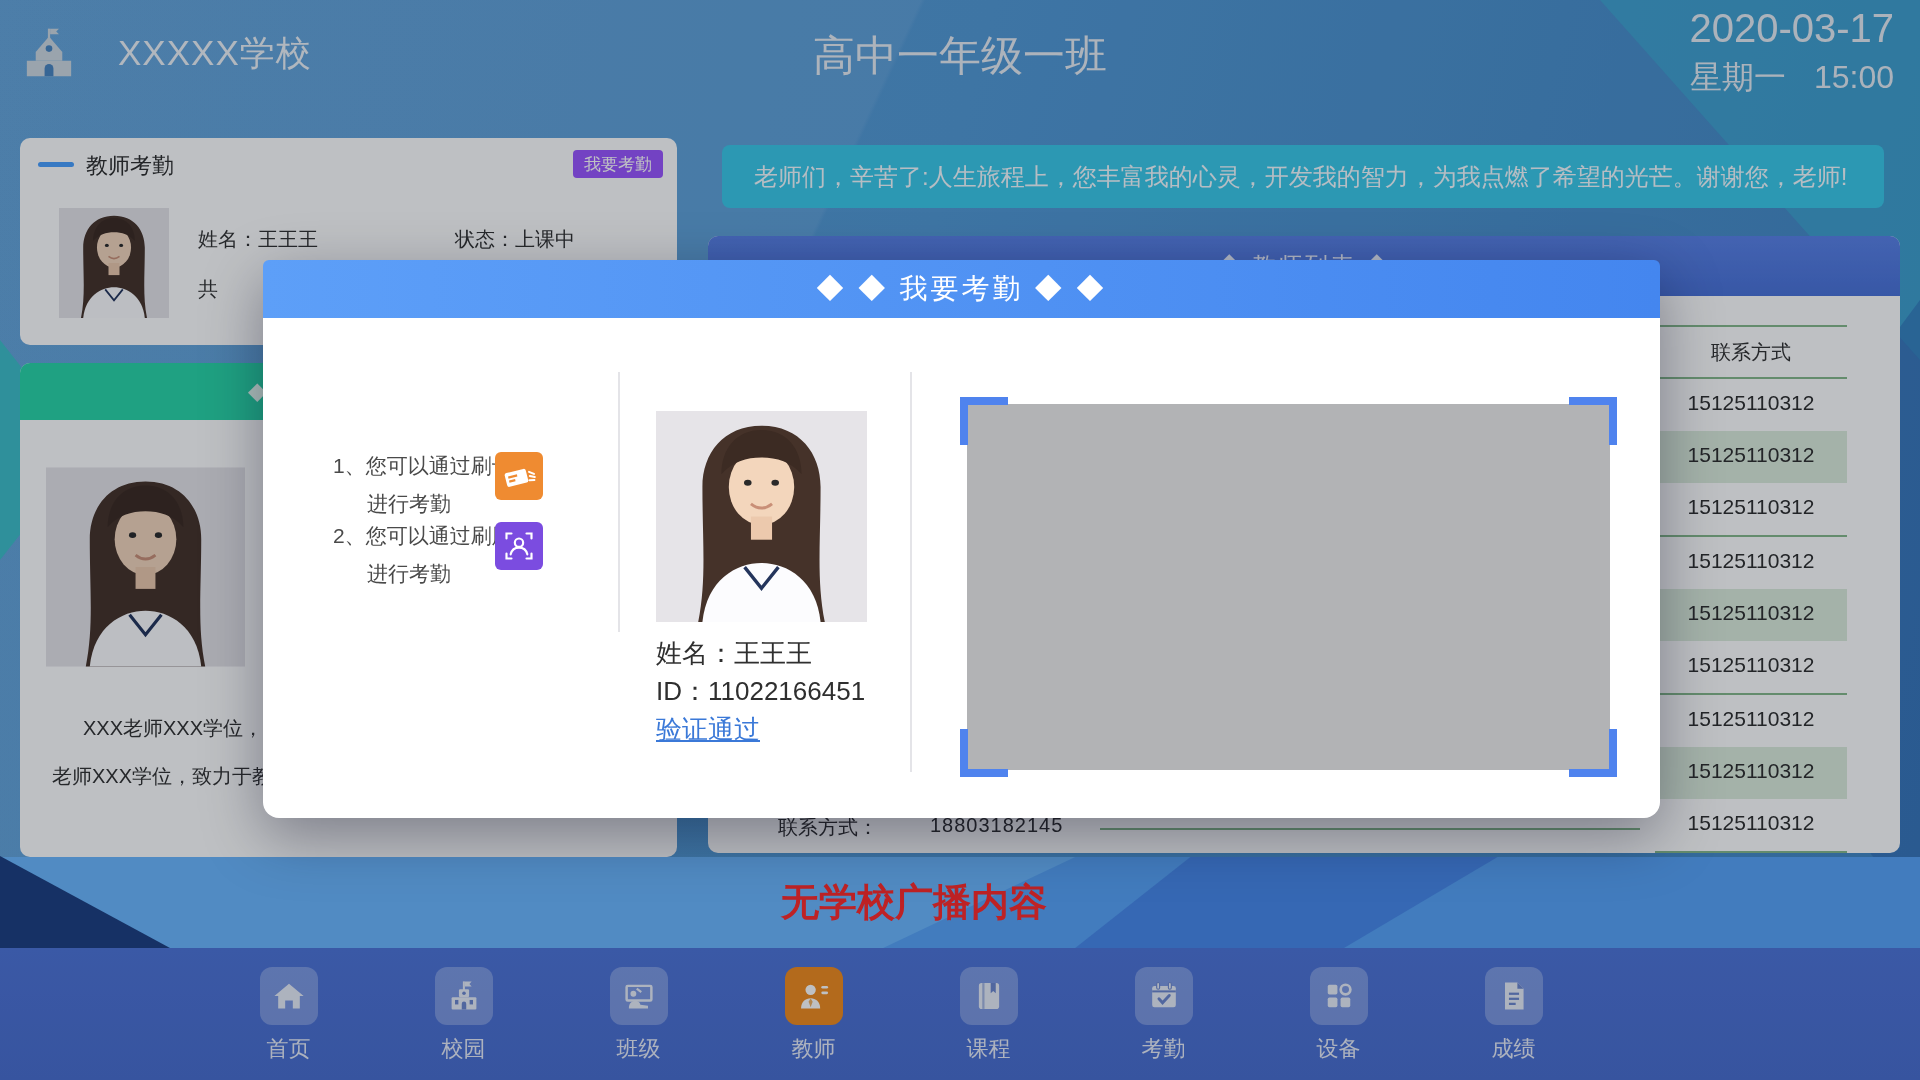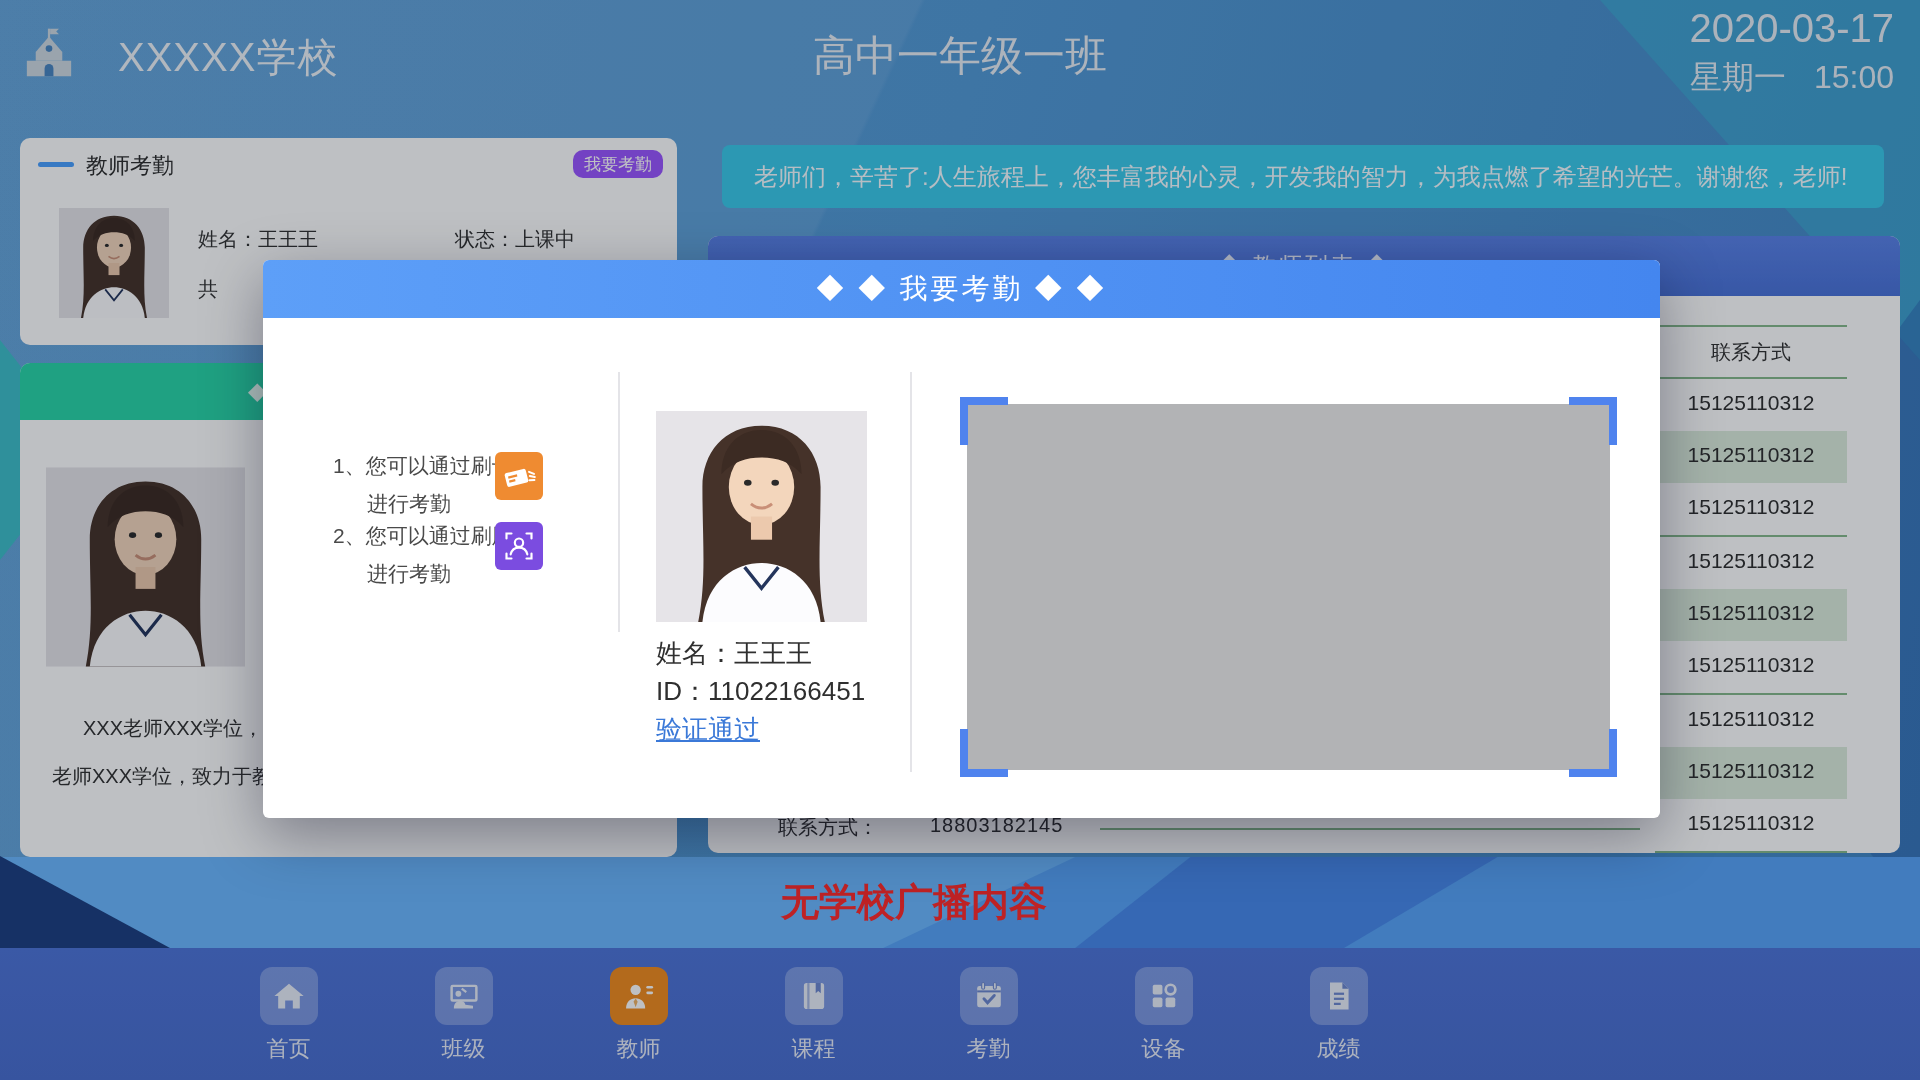--- a/index.html
+++ b/index.html
@@ -14,31 +14,31 @@
   #sh2{left:1600px;top:0;width:320px;height:360px;background:#3ab4d6;opacity:.5;
        clip-path:polygon(100% 0,100% 100%,0 0);}
   #sh3{left:1690px;top:300px;width:230px;height:620px;background:#2d62b0;opacity:.45;
        clip-path:polygon(100% 0,100% 100%,0 50%);}
   #sh4{left:0;top:340px;width:26px;height:220px;background:#35c6c6;opacity:.8;
        clip-path:polygon(0 0,100% 15%,100% 85%,0 100%);}
   #sh5{left:0;top:856px;width:170px;height:92px;background:#1d3f80;z-index:2;
        clip-path:polygon(0 0,0 100%,100% 100%);}
   
   .hd-logo{left:18px;top:22px;z-index:1;}
-  .hd-school{left:118px;top:30px;font-size:40px;color:#eef3f8;letter-spacing:1px;z-index:1;}
+  .hd-school{left:118px;top:30px;font-size:35px;color:#eef3f8;letter-spacing:1px;z-index:1;}
   .hd-class{left:0;right:0;top:28px;text-align:center;font-size:42px;color:#e9eef5;z-index:1;}
   .hd-date{right:26px;top:6px;text-align:right;font-size:40px;color:#e6edf4;z-index:1;}
   .hd-sub{right:26px;top:56px;text-align:right;font-size:32px;color:#e6edf4;z-index:1;}
   .hd-sub .wd{margin-right:28px;font-family:Liberation Mono, monospace;}
   
   .card{position:absolute;background:#fff;border-radius:10px;z-index:1;}
   #card1{left:20px;top:138px;width:657px;height:207px;}
   .c1-dash{left:18px;top:24px;width:36px;height:5px;border-radius:3px;background:#4aa0ff;}
   .c1-title{left:66px;top:13px;font-size:22px;color:#2e2e2e;}
-  .c1-btn{left:553px;top:12px;width:90px;height:28px;border-radius:10px;background:#9a55ff;
+  .c1-btn{left:553px;top:12px;width:90px;height:28px;border-radius:4px;background:#9a55ff;
           color:#fff;font-size:17px;line-height:28px;text-align:center;border:none;cursor:pointer;}
   .c1-photo{left:38px;top:70px;width:112px;height:110px;}
   .c1-name{left:178px;top:88px;font-size:20px;color:#333;}
   .c1-status{left:435px;top:88px;font-size:20px;color:#333;}
   .c1-trunc{left:178px;top:138px;font-size:20px;color:#333;}
   #card2{left:20px;top:363px;width:657px;height:494px;}
   .c2-head{left:0;top:0;width:657px;height:57px;background:#29d5a8;border-radius:10px 10px 0 0;}
   .c2-diamond{left:228px;top:14px;font-size:24px;color:#eafff6;}
   .c2-photo{left:26px;top:104px;width:199px;height:200px;}
   .c2-line1{left:63px;top:352px;font-size:20px;color:#333;white-space:nowrap;}
@@ -75,21 +75,21 @@
   .nav-row{left:201px;top:0;width:1575px;height:132px;display:flex;}
   .nav-item{width:175px;display:flex;flex-direction:column;align-items:center;cursor:pointer;}
   .nav-tile{margin-top:19px;width:58px;height:58px;border-radius:12px;
             background:rgba(228,236,255,.32);display:flex;align-items:center;justify-content:center;}
   .nav-tile.active{background:#f08c1e;}
   .nav-tile svg{width:36px;height:36px;}
   .nav-label{margin-top:9px;font-size:22px;color:#e8edf8;}
   
   #overlay{left:0;top:0;width:1920px;height:1080px;background:rgba(4,10,24,.26);z-index:6;}
   
-  #modal{left:263px;top:260px;width:1397px;height:558px;background:#fff;border-radius:6px;z-index:10;
+  #modal{left:263px;top:260px;width:1397px;height:558px;background:#fff;border-radius:16px;z-index:10;
          box-shadow:0 18px 60px rgba(0,0,30,.35);}
   .mh{left:0;top:0;width:1397px;height:58px;border-radius:6px 6px 0 0;
       background:linear-gradient(90deg,#5d9ff8,#4486ef);}
   .mh-title{left:0;right:0;top:0;text-align:center;line-height:58px;font-size:28px;
             color:#fff;letter-spacing:3px;}
   .step-t1{font-size:21px;color:#4a4a4a;}
   .step-icon{width:48px;height:48px;border-radius:6px;display:flex;align-items:center;justify-content:center;}
   .step-icon svg{width:40px;height:40px;}
   .ic-card{background:#ef8b31;}
   .ic-face{background:#7b4ce0;}
@@ -221,20 +221,35 @@
 
       <div class="nav-item">
         <div class="nav-tile">
           <svg viewBox="0 0 32 32">
               <path fill="#e9eef9" d="M16 5 L29 16 h-3.4 V27 h-6.2 v-7 h-6.8 v7 H6.4 V16 H3 Z"></path>
             </svg>
         </div>
         <div class="nav-label">首页</div>
       </div>
 
+      <div class="nav-item">
+        <div class="nav-tile">
+          <svg viewBox="0 0 32 32" fill="#e9eef9">
+            <rect x="15" y="3" width="1.8" height="8"></rect>
+            <path d="M16.8 3.2 h6 l-2 2.2 2 2.2 h-6z"></path>
+            <rect x="11.5" y="10" width="9" height="7" rx="1"></rect>
+            <circle cx="16" cy="13.5" r="1.6" fill="#6d88cf"></circle>
+            <rect x="5" y="17" width="22" height="11" rx="1"></rect>
+            <rect x="8" y="19.5" width="3" height="4" fill="#6d88cf"></rect>
+            <rect x="21" y="19.5" width="3" height="4" fill="#6d88cf"></rect>
+            <path d="M14 28 v-5.2 a2 2 0 0 1 4 0 V28z" fill="#6d88cf"></path>
+          </svg>
+        </div>
+        <div class="nav-label">校园</div>
+      </div>
 
       <div class="nav-item">
         <div class="nav-tile">
           <svg viewBox="0 0 32 32">
             <rect x="5" y="7" width="22" height="13" rx="1" fill="none" stroke="#e9eef9" stroke-width="2.2"></rect>
             <circle cx="11" cy="14" r="2.6" fill="#e9eef9"></circle>
             <path d="M7 27 c0-4.5 2.5-6.5 5.5-6.5 3.4 0 4.5 2 4.7 3.2 l6.8 1 v2.3z" fill="#e9eef9"></path>
             <path d="M14 9.5 l4 3" stroke="#e9eef9" stroke-width="2"></path>
           </svg>
         </div>

